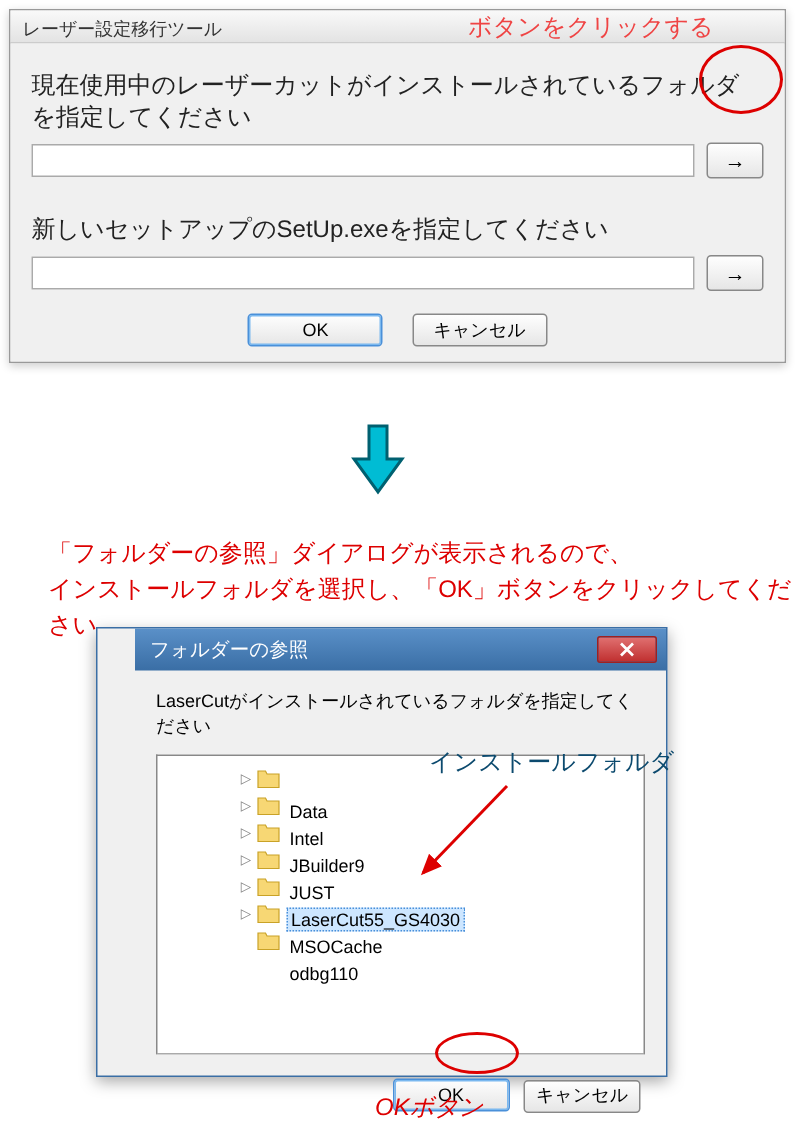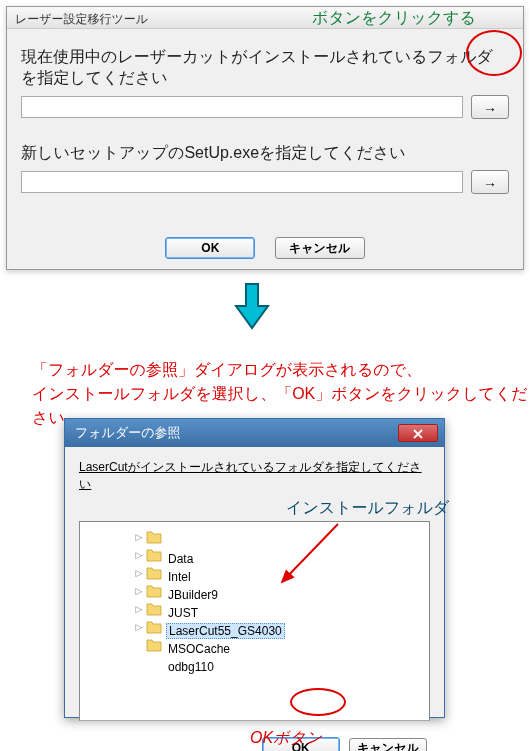--- a/index.html
+++ b/index.html
@@ -9,21 +9,21 @@
       background: #fff;
       font-family: "MS UI Gothic", "Meiryo", sans-serif;
       font-size: 12px;
       position: relative;
     }
 
     
     .dialog1 {
       position: absolute;
       left: 6px; top: 6px;
-      width: 518px; height: 264px;
+      width: 518px; height: 236px;
       border: 1px solid #999;
       background: linear-gradient(#f7f7f7, #eeeeee);
       box-shadow: 0 2px 6px rgba(0,0,0,0.2);
     }
     .titlebar1 {
       height: 22px;
       background: linear-gradient(#f9f9f9, #e3e3e3);
       border-bottom: 1px solid #ccc;
       padding: 4px 8px;
       font-size: 12px;
@@ -69,26 +69,25 @@
       text-align: center;
     }
     .std-btn {
       width: 90px; height: 22px;
       border: 1px solid #888;
       background: linear-gradient(#fefefe, #e6e6e6);
       border-radius: 3px;
       margin: 0 8px;
       font-size: 12px;
       cursor: pointer;
-      font-weight: bold;
     }
     .std-btn.default { border: 1px solid #4a90d9; box-shadow: 0 0 0 1px #7ab8ef inset; }
 
     
-    .anno-red { color: #15803d; font-size: 15px; position: absolute; }
+    .anno-red { color: #ef4444; font-size: 15px; position: absolute; }
     .circle-red { position: absolute; border: 2px solid #d00; border-radius: 50%; }
 
     
     .arrow-down {
       position: absolute;
       left: 232px; top: 282px;
       width: 40px; height: 48px;
     }
 
     
@@ -101,20 +100,21 @@
     }
 
     
     .dialog2 {
       position: absolute;
       left: 64px; top: 418px;
       width: 381px; height: 300px;
       border: 1px solid #3a6ea5;
       background: #f0f0f0;
       box-shadow: 0 3px 10px rgba(0,0,0,0.35);
+      padding-left: 25px;
     }
     .titlebar2 {
       height: 28px;
       background: linear-gradient(#5a90c8, #3a6ea5);
       color: #fff;
       display: flex;
       align-items: center;
       justify-content: space-between;
       padding: 0 6px 0 10px;
       font-size: 13px;
@@ -128,22 +128,21 @@
       text-align: center;
       font-size: 11px;
       line-height: 16px;
       cursor: pointer;
     }
     .dialog2-body {
       padding: 12px 14px 8px 14px;
     }
     .dialog2-label {
       font-size: 12px;
-      margin-bottom: 28px;
-      text-decoration: underline;
+      margin-bottom: 10px;
     }
     .tree-box {
       height: 200px;
       border: 1px solid #888;
       border-bottom: 1px solid #aaa;
       background: #fff;
       overflow: hidden;
       padding: 6px 4px;
     }
     .tree-item {

